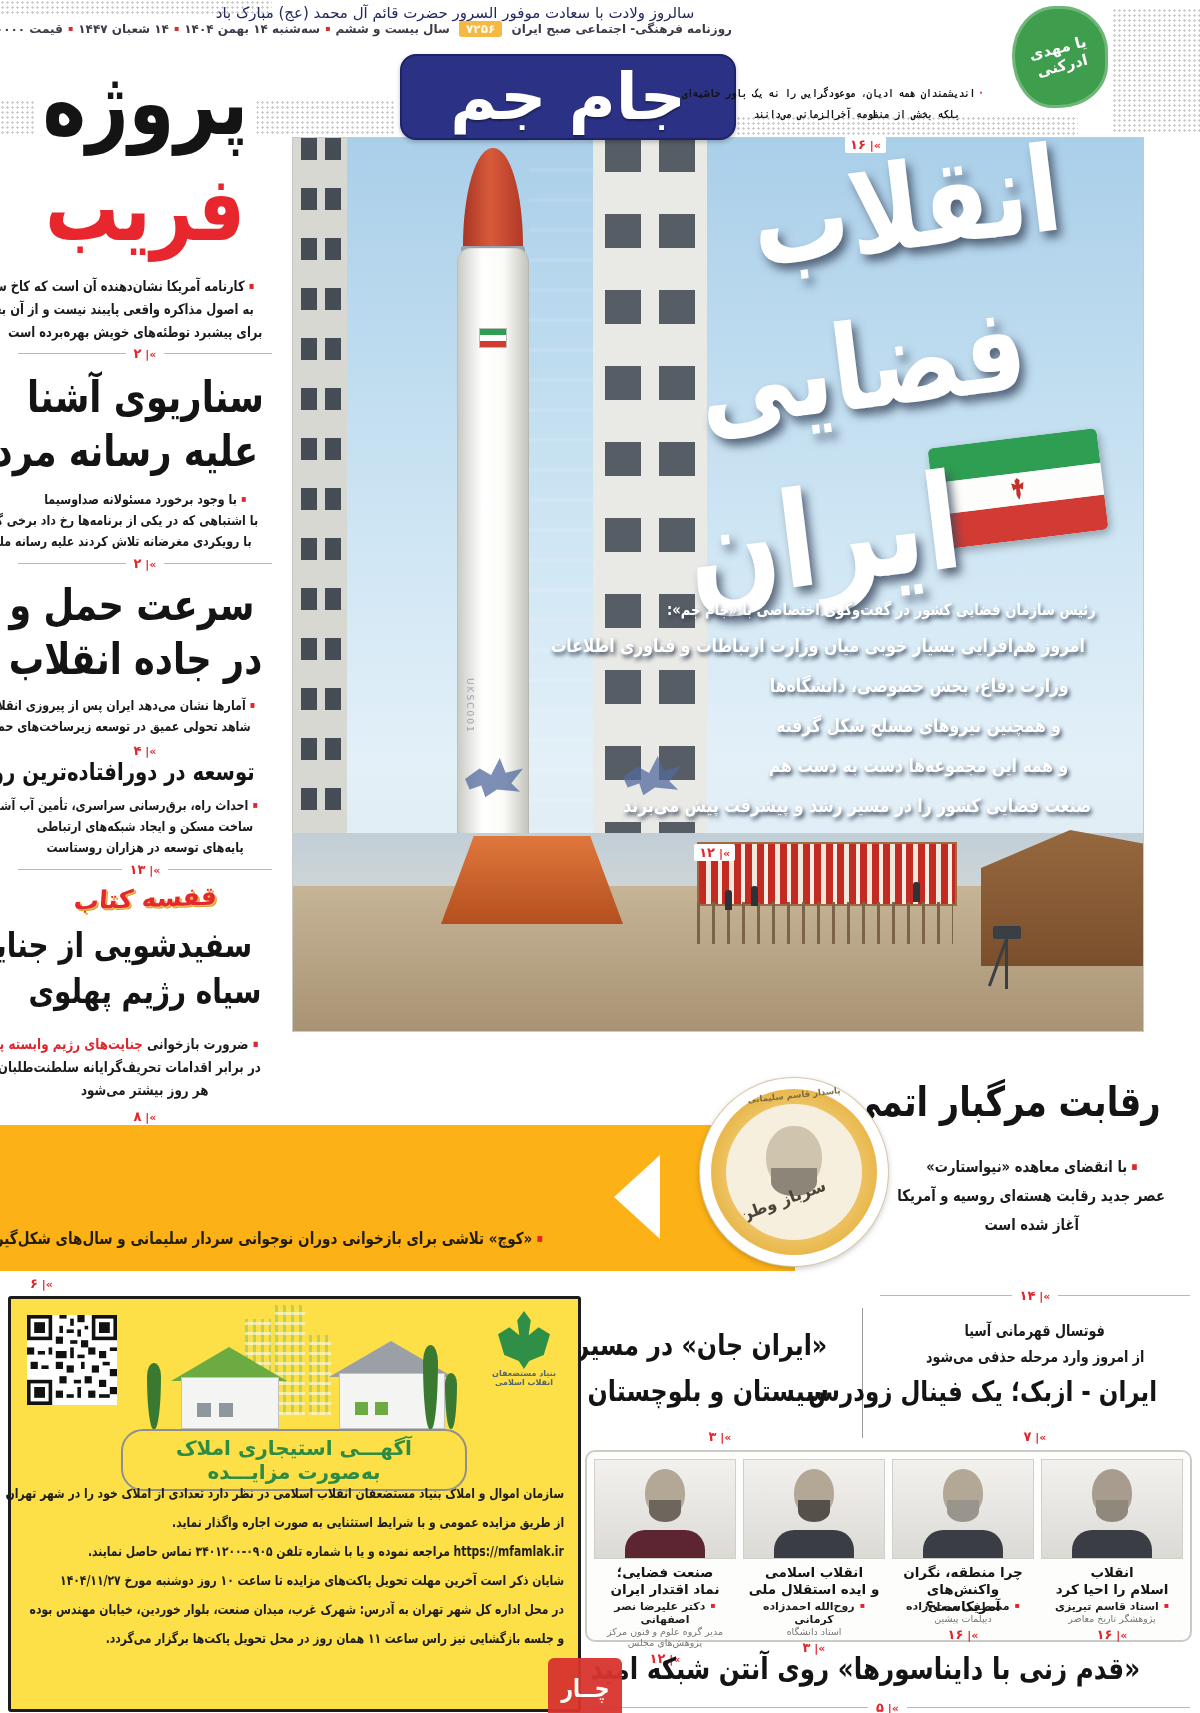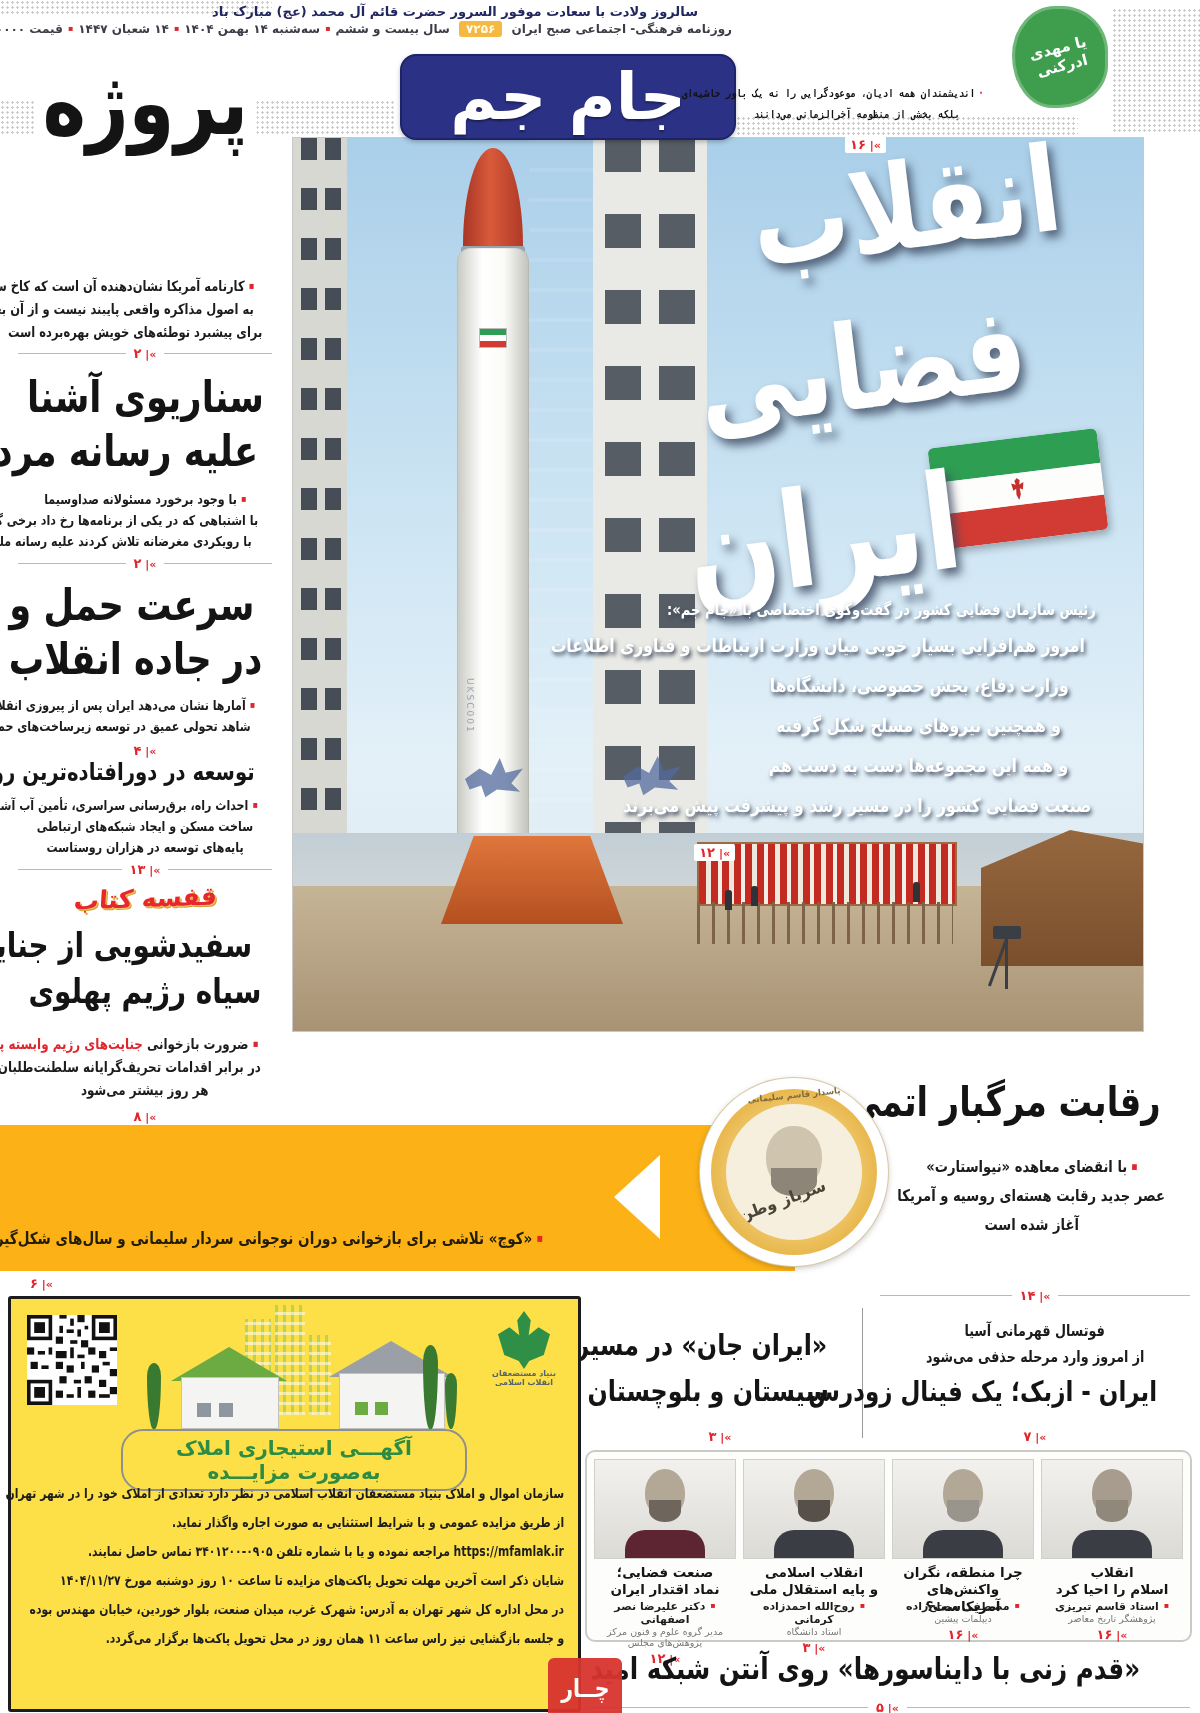--- a/index.html
+++ b/index.html
@@ -16,21 +16,21 @@
   .pm::after{content:"\00a0|«";font-size:11px;}
   .pmrow{display:flex;align-items:center;gap:8px;}
   .pmrow .ln{flex:1;height:1px;background:#b9b9b9;}
   
   .b::before{content:"▪";color:#e0262c;font-size:.72em;margin-left:5px;vertical-align:2px;}
   
   .h-big{font-weight:bold;color:#141414;letter-spacing:-1px;line-height:1;}
   .sub{font-weight:bold;color:#1c1c1c;}
   .redtx{color:#e0262c;}
   
-  .topline{font-size:13px;font-weight:bold;color:#22285f;}
+  .topline{font-size:15px;font-weight:normal;color:#22285f;}
   .metaline{font-size:12px;color:#3c3c46;font-weight:bold;}
   .metaline .sep{color:#d92b31;font-size:8px;margin:0 5px;vertical-align:2px;}
   .issue{background:#f5b942;color:#fffbe8;font-weight:bold;padding:1px 7px;border-radius:3px;margin:0 5px;}
   .masthead{background:#2b3185;border:2px solid #1d2366;border-radius:16px;display:flex;align-items:center;justify-content:center;
             box-shadow:0 2px 4px rgba(0,0,0,.25);}
   .masthead span{color:#fff;font-size:64px;font-weight:bold;letter-spacing:2px;text-shadow:0 2px 2px rgba(0,0,0,.35);}
   .emblem{background:#3f9e4d;border-radius:48% 52% 55% 45%/52% 48% 45% 55%;display:flex;align-items:center;justify-content:center;
           box-shadow:inset 0 0 0 3px rgba(255,255,255,.25);}
   .emblem span{color:#fff;font-weight:bold;font-size:15px;transform:rotate(-14deg);text-align:center;line-height:1.2;}
   
@@ -154,20 +154,23 @@
   </div>
 
   <div class="abs c" style="left:698px;top:82px;width:318px;font-size:11px;font-weight:bold;line-height:21px;z-index:2;font-family:Liberation Mono, monospace;">
     <span class="cond b">اندیشمندان همه ادیان، موعودگرایی را نه یک باور حاشیه‌ای</span><br>
     <span class="cond">بلکه بخشی از منظومه آخرالزمانی می‌دانند</span>
   </div>
   <span class="abs pm pmchip" style="left:845px;top:136px;z-index:3;">۱۶</span>
 
   <div class="abs c h-big nw" style="left:0;top:58px;width:290px;font-size:90px;z-index:2;">
     <span class="cond" style="background:#fff;padding:0 10px;">پروژه</span>
+  </div>
+  <div class="abs c h-big nw redtx" style="left:0;top:164px;width:290px;font-size:90px;color:#e8262d;z-index:2;">
+    <span class="cond">فریب</span>
   </div>
   <div class="abs c sub" style="left:0;top:274px;width:290px;font-size:14px;line-height:23px;">
     <span class="cond b">کارنامه آمریکا نشان‌دهنده آن است که کاخ سفید هیچ‌گاه</span><br>
     <span class="cond">به اصول مذاکره واقعی پایبند نیست و از آن بعنوان پوششی</span><br>
     <span class="cond">برای پیشبرد توطئه‌های خویش بهره‌برده است</span>
   </div>
   <div class="abs pmrow" style="left:18px;top:346px;width:254px;">
     <i class="ln"></i>
       <span class="pm">۲</span>
       <i class="ln"></i>
@@ -446,21 +449,21 @@
       <div class="ct"><span>چرا منطقه، نگران واکنش‌های</span><br><span>آمریکاست؟</span></div>
       <div class="cn b">مصطفی مصلح‌زاده</div>
       <div class="cr">دیپلمات پیشین</div>
       <span class="pm">۱۶</span>
     </div>
     <div class="card">
       <div class="ph p3">
           <div class="head"></div>
           <div class="torso"></div>
         </div>
-      <div class="ct"><span>انقلاب اسلامی</span><br><span>و پایه استقلال ملی</span></div>
+      <div class="ct"><span>انقلاب اسلامی</span><br><span>و ایده استقلال ملی</span></div>
       <div class="cn b">روح‌الله احمدزاده کرمانی</div>
       <div class="cr">استاد دانشگاه</div>
       <span class="pm">۳</span>
     </div>
     <div class="card">
       <div class="ph p4">
           <div class="head"></div>
           <div class="torso"></div>
         </div>
       <div class="ct"><span>صنعت فضایی؛</span><br><span>نماد اقتدار ایران</span></div>

